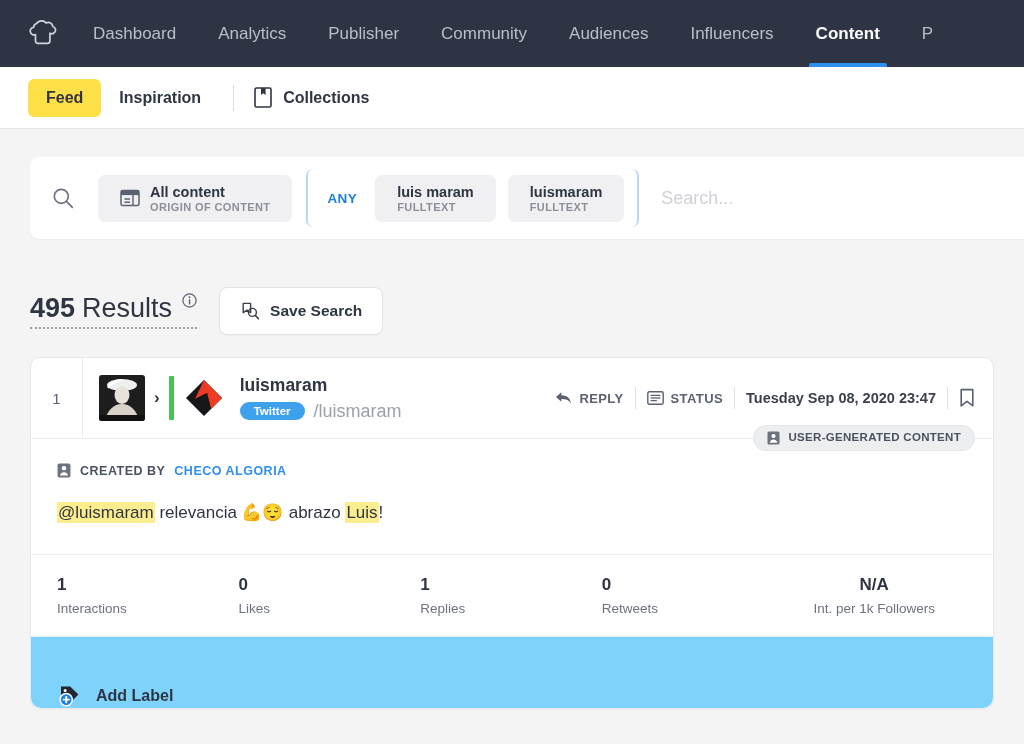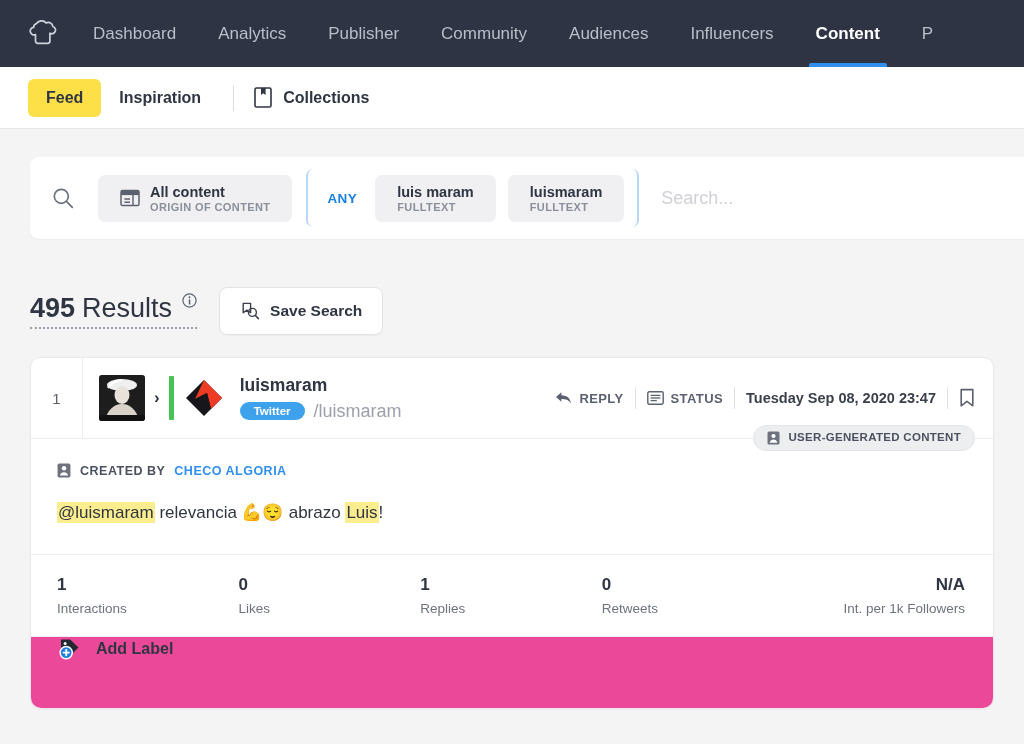--- a/index.html
+++ b/index.html
@@ -232,29 +232,29 @@
     font-size: 17px; color: #2f3542; line-height: 1.5;
   }
   .hl { background: #fcee8f; padding: 1px 1px; }
 
   .metrics {
     border-top: 1px solid #ededf0;
     display: flex;
     padding: 20px 28px 20px 26px;
   }
   .metric { flex: 1; }
-  .metric:last-child { text-align: right; }
+  .metric:last-child { text-align: center; }
   .metric .val { font-size: 17px; font-weight: bold; color: #2f3542; }
   .metric .lab { font-size: 13.5px; color: #6d727e; margin-top: 6px; }
 
   .card-foot {
     border-top: 1px solid #ededf0;
-    background: #ec4899;
+    background: #7dd3fc;
     height: 72px;
-    display: flex; align-items: flex-start;
+    display: flex; align-items: flex-end;
     padding-left: 26px;
     border-radius: 0 0 10px 10px;
   }
   .add-label {
     display: flex; align-items: center; gap: 13px;
     font-size: 16px; font-weight: bold; color: #2f3542;
     cursor: pointer;
   }
 </style>
 </head>

